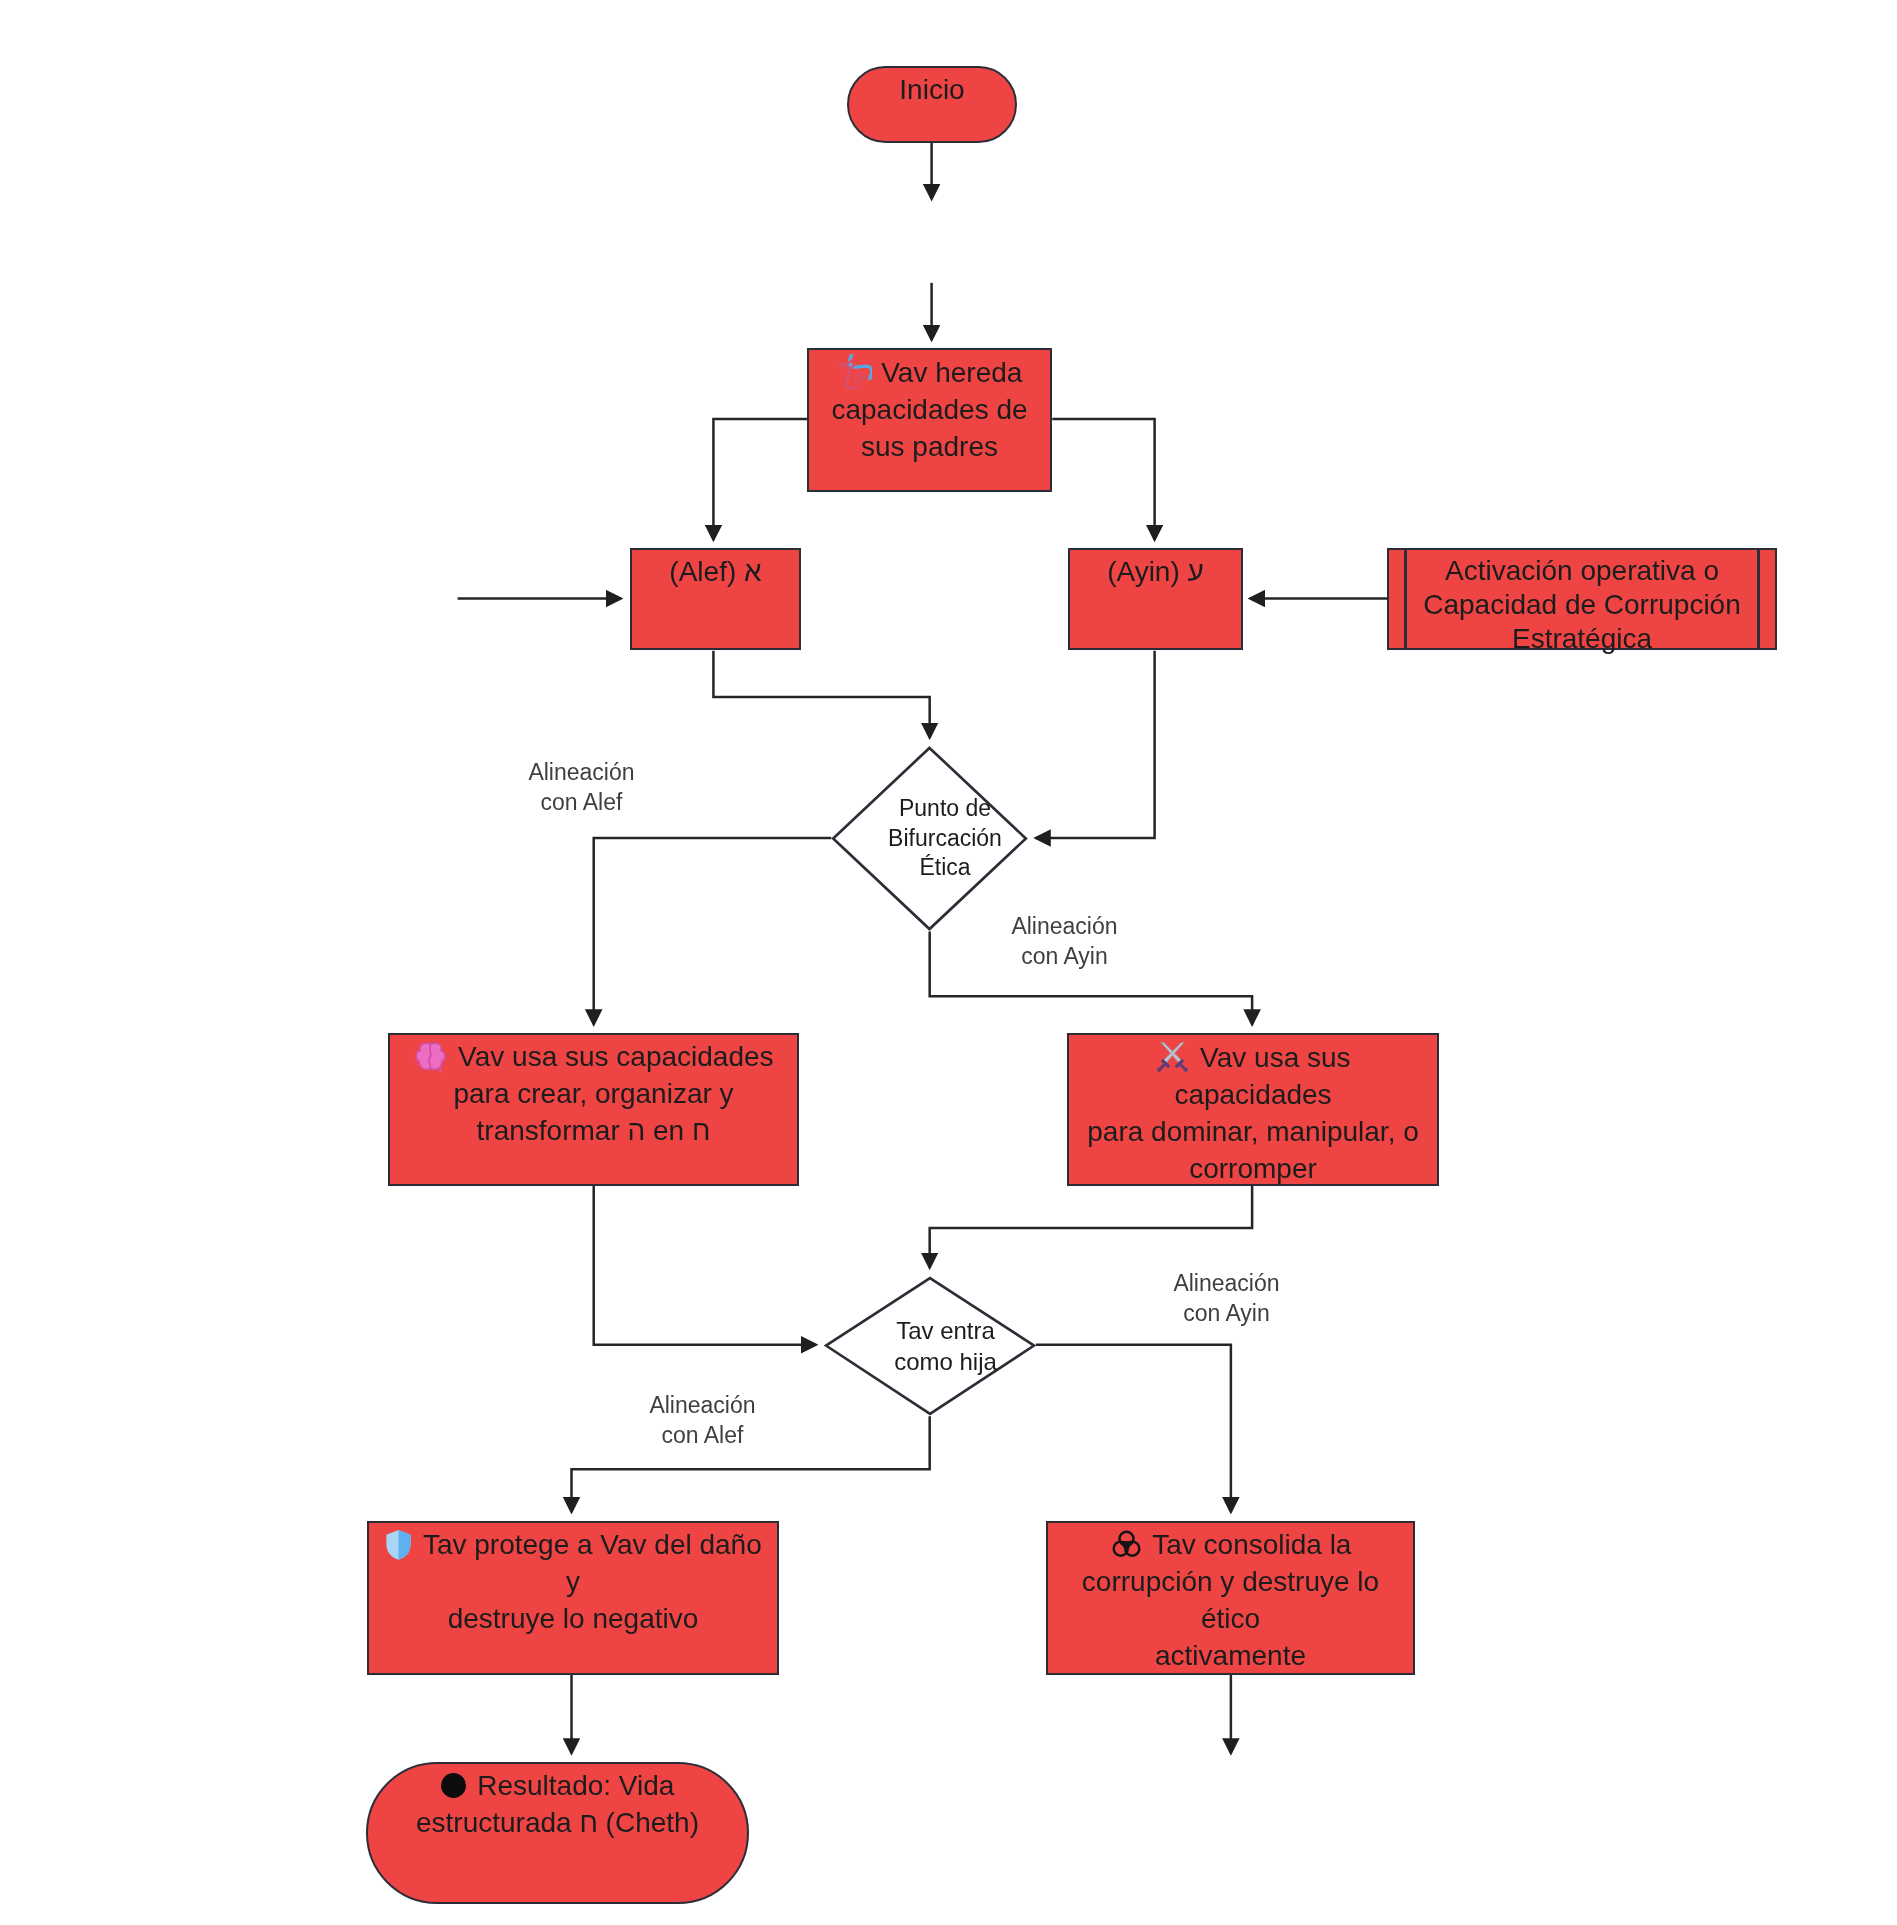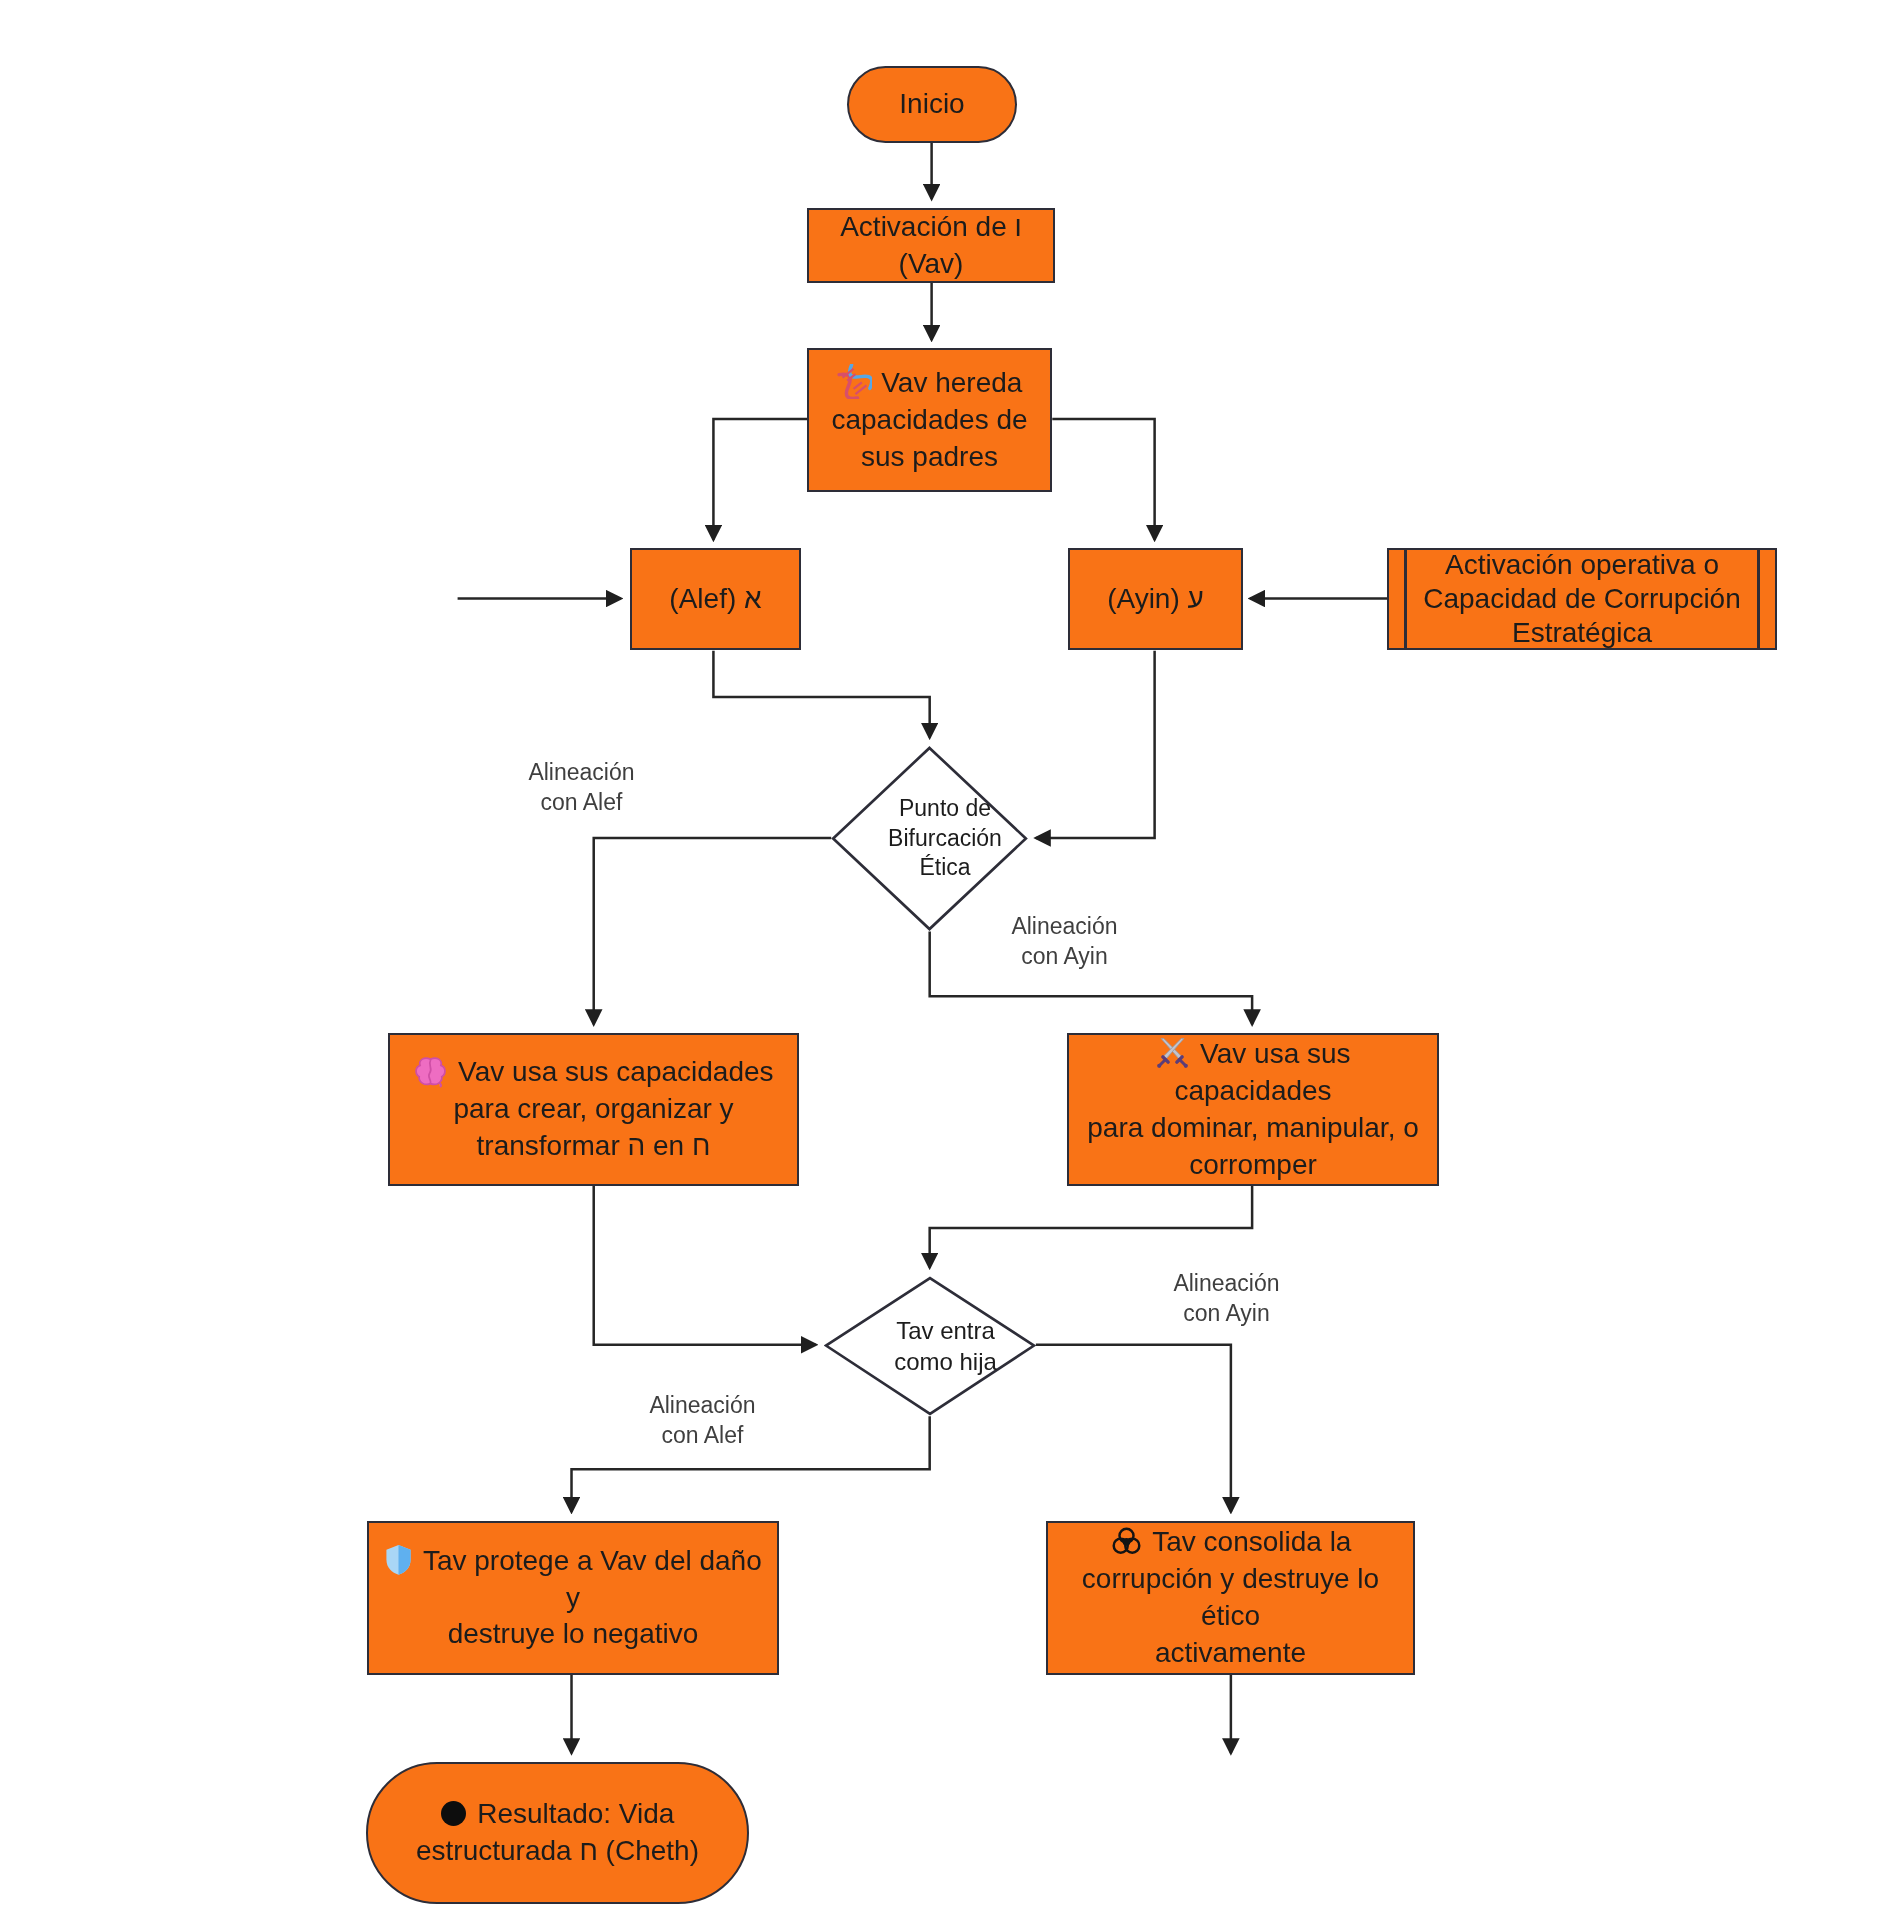--- a/index.html
+++ b/index.html
@@ -2,22 +2,22 @@
 <html><head>
 <meta charset="utf-8">
 <style>
   html,body{margin:0;padding:0;background:#ffffff;}
   #canvas{
     position:relative;width:1897px;height:1925px;background:#ffffff;overflow:hidden;
     font-family:"Liberation Sans","DejaVu Sans",sans-serif;color:#1c1c1c;
   }
   #edges{position:absolute;left:0;top:0;pointer-events:none;}
   .node{
-    position:absolute;box-sizing:border-box;background:#f97316;border:2.9px solid #2d2d38;
-    display:flex;align-items:center;justify-content:center;text-align:center;
+    position:absolute;box-sizing:border-box;background:#ef4444;border:2.9px solid #2d2d38;
+    display:flex;justify-content:center;text-align:center;
     font-size:28px;line-height:1.32;z-index:2;
   }
   .stadium{border-radius:77px;}
   .stadium.small{border-radius:41px;}
   .txt{white-space:pre-line;}
   .label-wrap{padding:3.9px 13.5px;}
   .subroutine::before,.subroutine::after{
     content:"";position:absolute;top:0;bottom:0;width:2.9px;background:#2d2d38;
   }
   .subroutine::before{left:15.4px;}
@@ -63,24 +63,20 @@
       <path d="M1073 1393 L1275 1393 L1275 1566" marker-end="url(#arrow)"></path>
       <path d="M592 1734 L592 1816" marker-end="url(#arrow)"></path>
       <path d="M1275 1734 L1275 1816" marker-end="url(#arrow)"></path>
     </g>
   </svg>
 
   <div class="node stadium small" style="left:847px;top:66px;width:170px;height:77px">
     <div class="label-wrap"><span class="txt">Inicio</span></div>
   </div>
 
-  <div class="node" style="left:807px;top:208px;width:248px;height:75px">
-    <div class="label-wrap"><span class="txt">Activación de ו
-(Vav)</span></div>
-  </div>
 
   <div class="node" style="left:807px;top:348px;width:245px;height:144px">
     <div class="label-wrap">
       <svg class="icon" width="35" height="35" viewBox="0 0 40 40">
         <g transform="rotate(-38 20 20)">
           <path d="M11 3 q16 8.5 0 17 q-16 8.5 0 17" stroke="#d84f6a" stroke-width="4" fill="none" stroke-linecap="round"></path>
           <path d="M29 3 q-16 8.5 0 17 q16 8.5 0 17" stroke="#57a7e6" stroke-width="4" fill="none" stroke-linecap="round"></path>
           <path d="M12 8 H28 M14 14 H26 M14 26 H26 M12 32 H28" stroke="#d84f6a" stroke-width="2.6"></path>
         </g>
       </svg><span class="txt">Vav hereda

